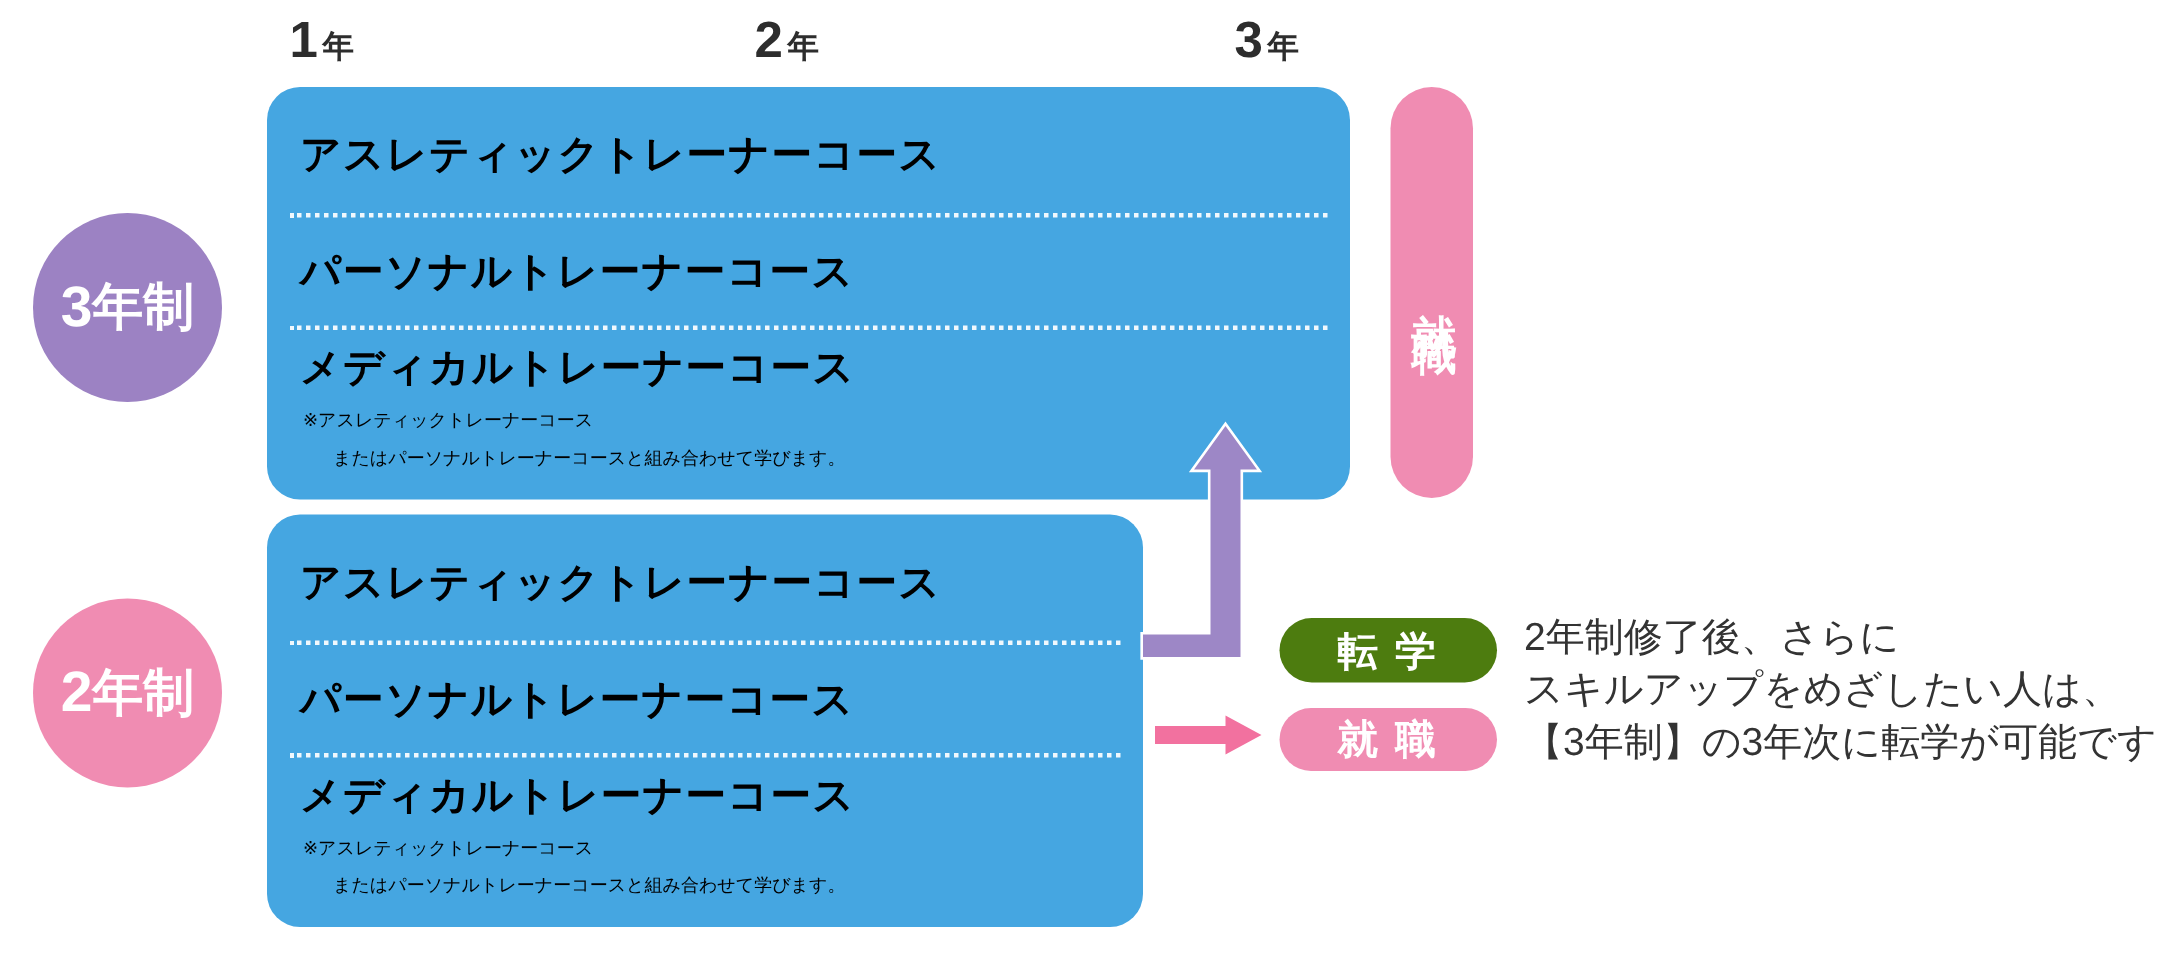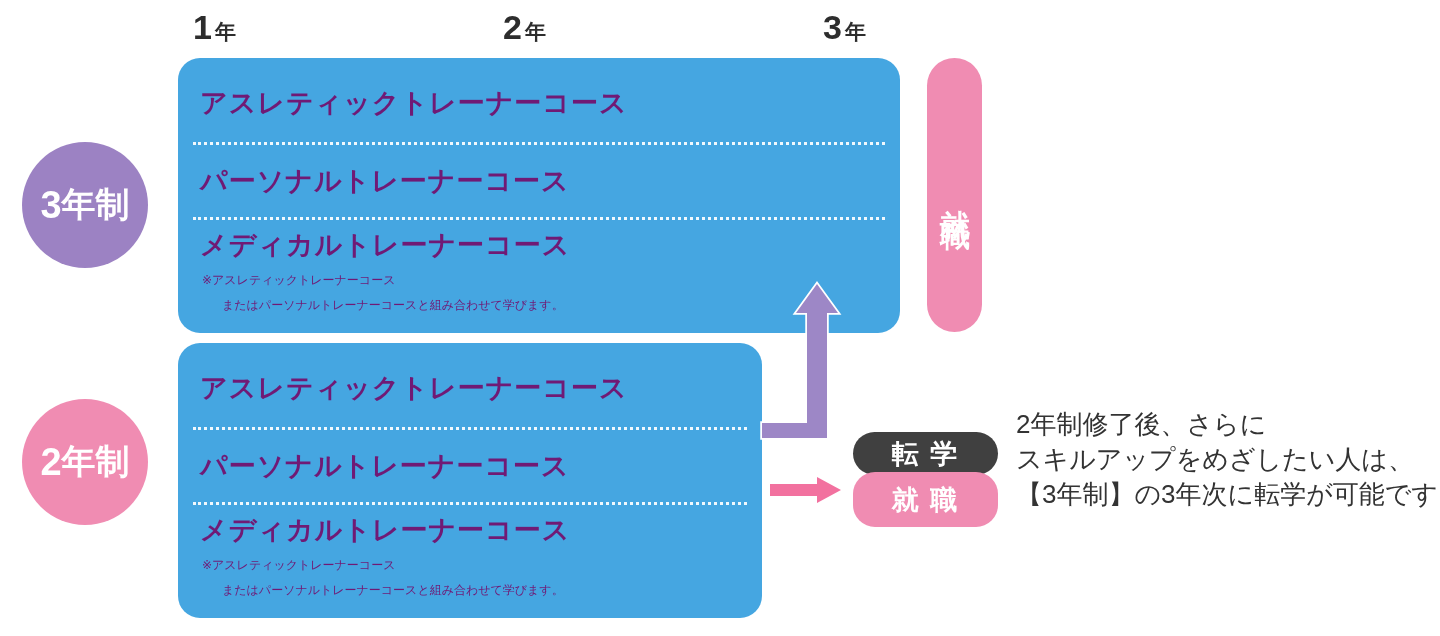--- a/index.html
+++ b/index.html
@@ -14,35 +14,35 @@
 
   
   .circle{width:126px;height:126px;border-radius:50%;display:flex;align-items:center;
           justify-content:center;color:#fff;font-weight:800;}
   .circle-purple{background:#9c82c3;}
   .circle-pink{background:#f08cb2;}
   .circle-num{font-size:38px;line-height:38px;}
   .circle-suffix{font-size:34px;}
 
   
-  .course-box{background:#45a6e1;border-radius:22px;color:#701a75;}
+  .course-box{background:#45a6e1;border-radius:22px;color:#000000;}
   .course-name{position:absolute;left:22px;font-size:27px;line-height:30px;font-weight:700;
                letter-spacing:1px;white-space:nowrap;}
   .divider{position:absolute;left:15px;right:15px;height:0;border-top:3px dotted rgba(255,255,255,0.92);}
   .note{position:absolute;font-size:12px;line-height:22px;font-weight:500;white-space:nowrap;}
 
   
   .v-pill{background:#f08cb2;border-radius:28px;display:flex;align-items:center;justify-content:center;}
   .v-pill-text{writing-mode:vertical-rl;text-orientation:upright;color:#fff;font-weight:800;
                font-size:30px;letter-spacing:10px;}
 
   
   .badge{border-radius:22px;display:flex;align-items:center;justify-content:center;
          color:#fff;font-weight:800;font-size:27px;letter-spacing:2px;white-space:nowrap;}
-  .badge-purple{background:#404040;margin-top:20px;}
+  .badge-purple{background:#4d7c0f;}
   .badge-pink{background:#f08cb2;}
 
   
   .desc-line{font-size:26px;line-height:35px;color:#333;font-weight:500;white-space:nowrap;}
 
   svg{display:block;}
 </style>
 </head>
 <body>
 
@@ -100,21 +100,21 @@
   </svg>
 
   <svg class="abs" style="left:765px;top:472px;z-index:5;" width="80" height="36" viewBox="765 472 80 36">
     <polygon points="770,484 817,484 817,477 841,490 817,503 817,496 770,496" fill="#f2719f"></polygon>
   </svg>
 
   <div class="abs badge badge-purple" style="left:853px;top:412px;width:145px;height:43px;">
     <span>転 学</span>
   </div>
 
-  <div class="abs badge badge-pink" style="left:853px;top:472px;width:145px;height:55px;">
+  <div class="abs badge badge-pink" style="left:853px;top:472px;width:145px;height:42px;">
     <span>就 職</span>
   </div>
 
   <div class="abs" style="left:1016px;top:407px;">
     <div class="desc-line">2年制修了後、さらに</div>
     <div class="desc-line">スキルアップをめざしたい人は、</div>
     <div class="desc-line">【3年制】の3年次に転学が可能です。</div>
   </div>
 
 </div>

